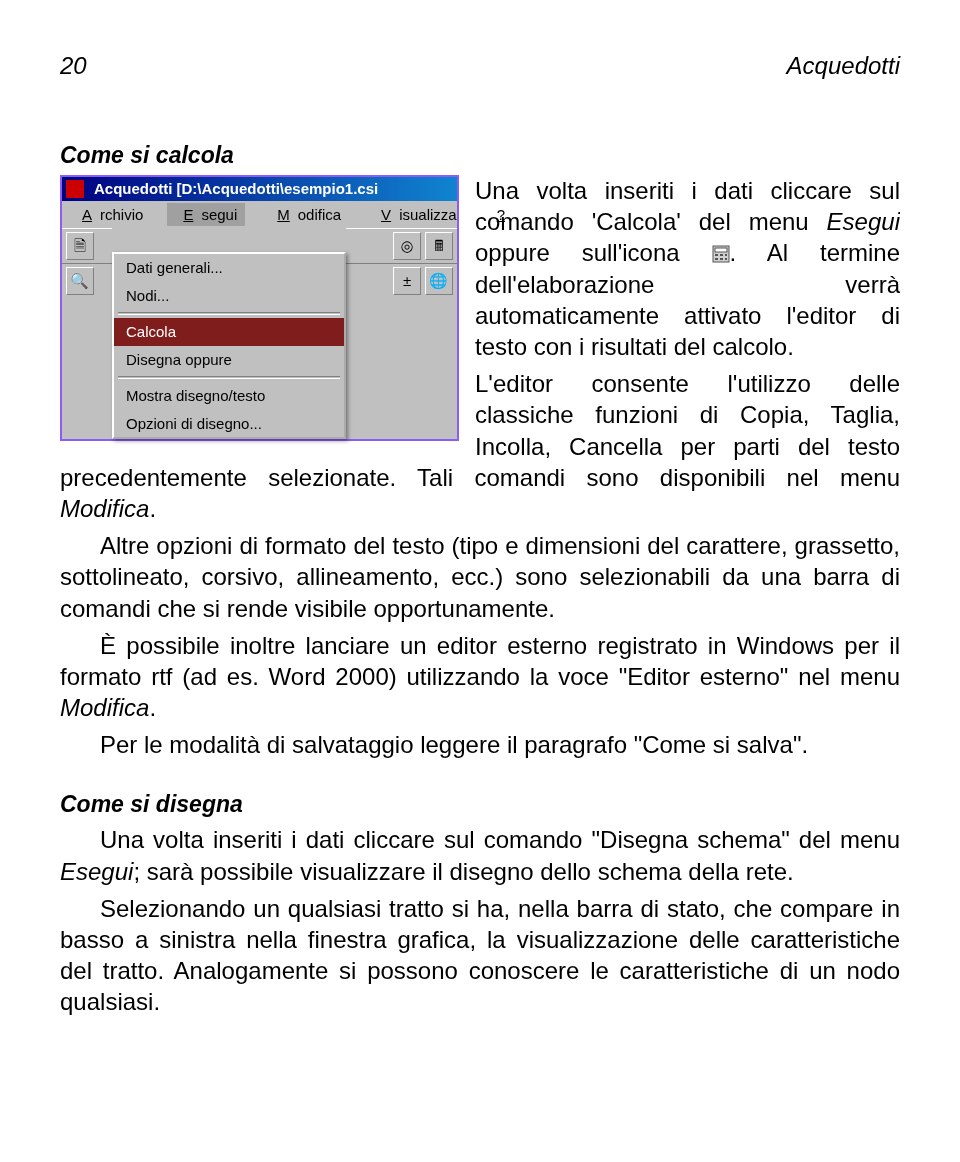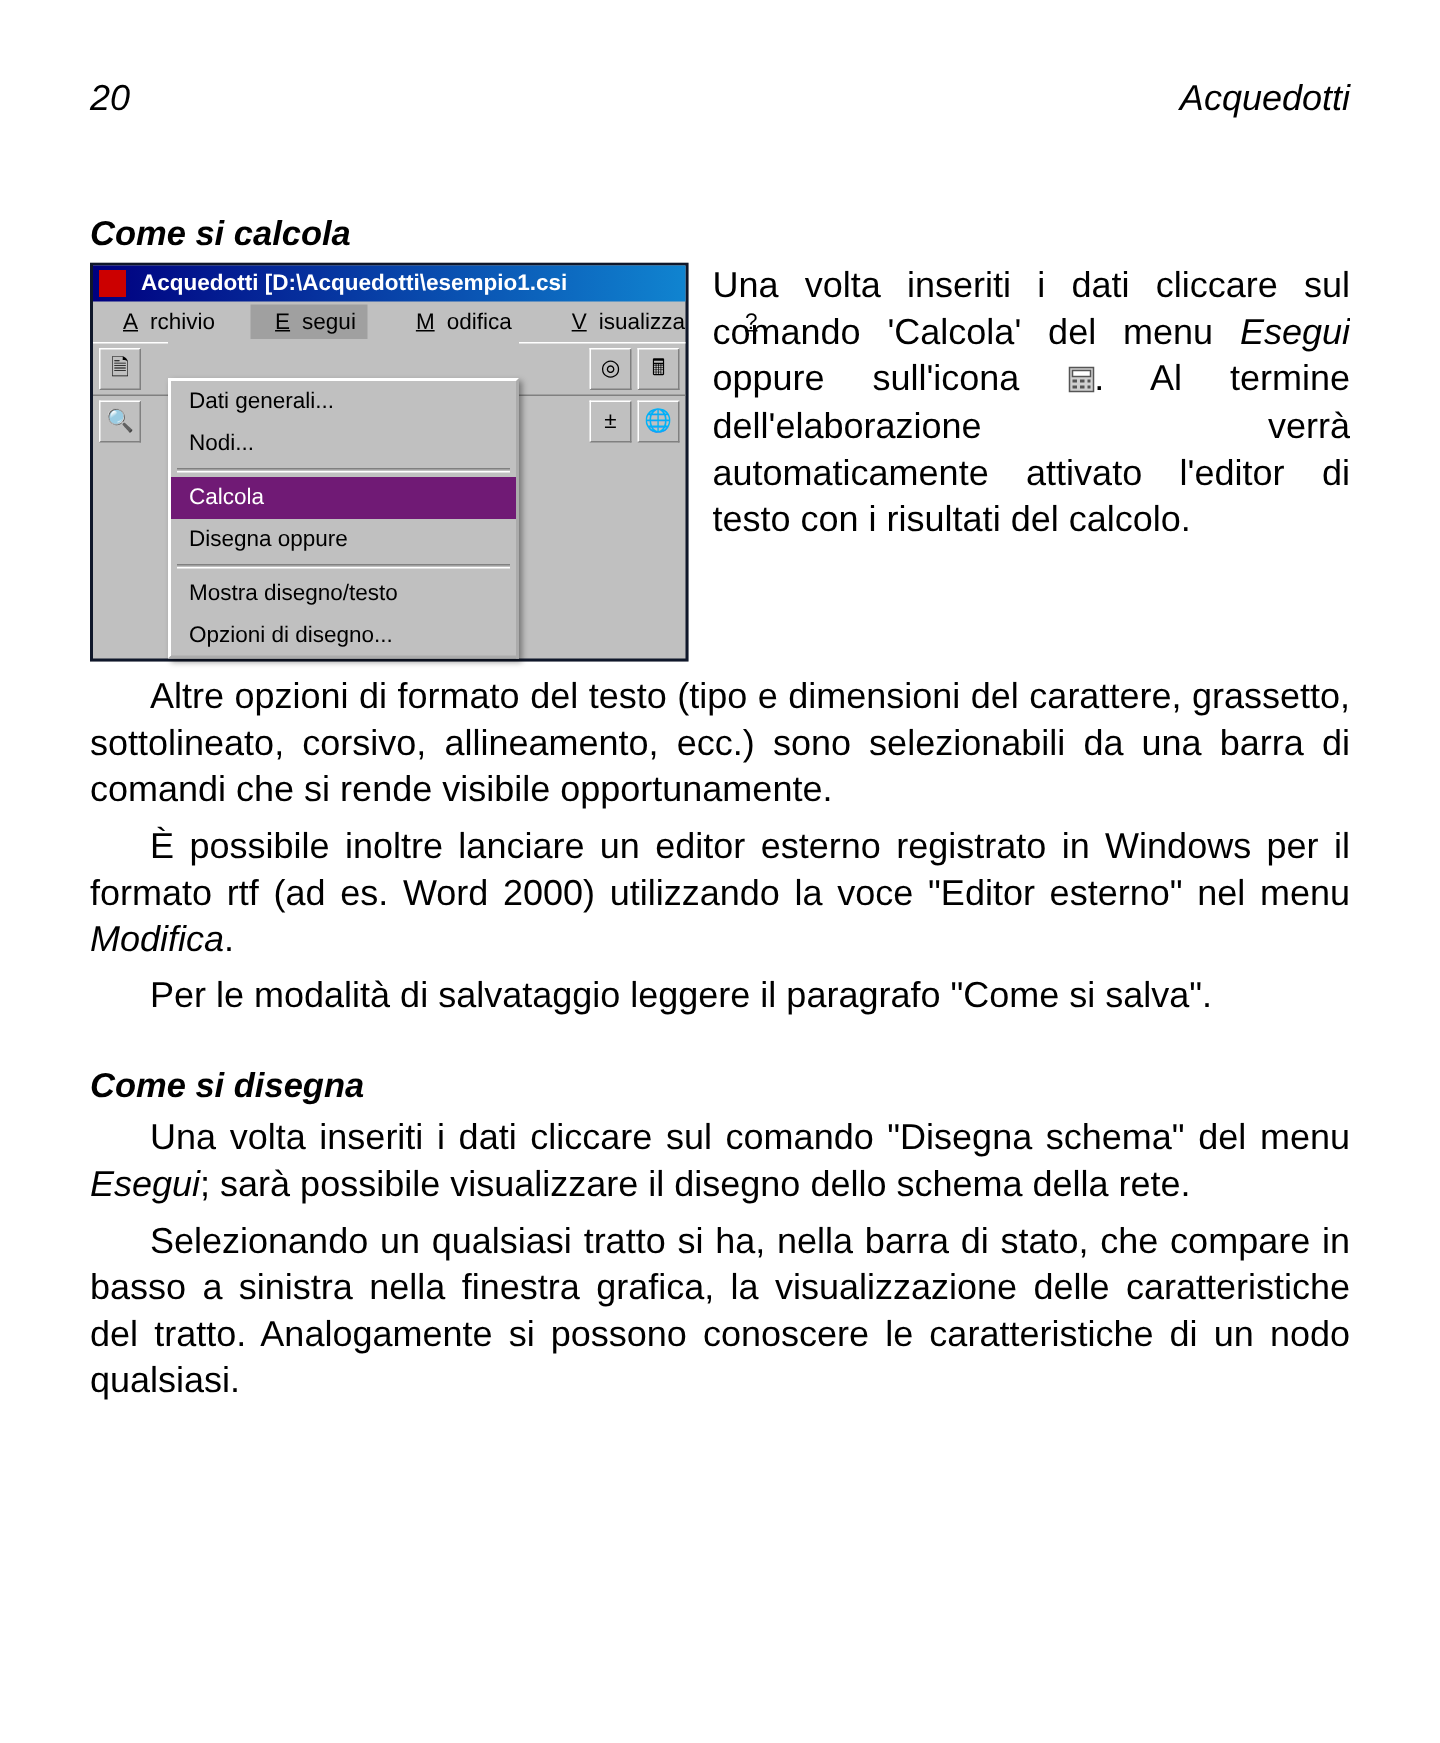--- a/index.html
+++ b/index.html
@@ -28,21 +28,21 @@
     overflow: hidden;
   }
   .screenshot-fig {
     float: left;
     margin-right: 16px;
     margin-bottom: 8px;
   }
   .win {
     width: 395px;
     background: #c0c0c0;
-    border: 2px solid #0f172a;
+    border: 2px solid #8b5cf6;
     font-family: "MS Sans Serif", Tahoma, Arial, sans-serif;
     font-size: 15px;
   }
   .titlebar {
     background: linear-gradient(to right, #000080, #1084d0);
     color: #fff;
     display: flex;
     align-items: center;
     padding: 2px 4px;
     font-weight: bold;
@@ -98,21 +98,21 @@
   .dd-panel {
     width: 230px;
     background: #c0c0c0;
     border: 2px outset #fff;
     box-shadow: 2px 2px 4px rgba(0,0,0,0.4);
   }
   .dd-item {
     padding: 4px 12px;
   }
   .dd-item.sel {
-    background: #701a75;
+    background: #7f1d1d;
     color: #fff;
   }
   .dd-sep {
     height: 1px;
     margin: 3px 4px;
     border-top: 1px solid #808080;
     border-bottom: 1px solid #fff;
   }
   .calc-icon {
     display: inline-block;
@@ -191,20 +191,23 @@
         <rect class="body" x="1" y="1" width="16" height="16"></rect>
         <rect class="scr" x="3" y="3" width="12" height="4"></rect>
         <rect x="3" y="9" width="3" height="2" fill="#555"></rect>
         <rect x="8" y="9" width="3" height="2" fill="#555"></rect>
         <rect x="13" y="9" width="2" height="2" fill="#555"></rect>
         <rect x="3" y="13" width="3" height="2" fill="#555"></rect>
         <rect x="8" y="13" width="3" height="2" fill="#555"></rect>
         <rect x="13" y="13" width="2" height="2" fill="#555"></rect>
       </svg><span>. Al termine dell'elaborazione verrà automaticamente attivato l'editor di testo con i risultati del calcolo.</span>
   </p>
+  <p style="text-align:justify;">
+    <span>L'editor consente l'utilizzo delle classiche funzioni di Copia, Taglia, Incolla, Cancella per parti del testo precedentemente selezionate. Tali comandi sono disponibili nel menu </span><em class="m">Modifica</em><span>.</span>
+  </p>
 </div>
 
 <p class="after-wrap indent">Altre opzioni di formato del testo (tipo e dimensioni del carattere, grassetto, sottolineato, corsivo, allineamento, ecc.) sono selezionabili da una barra di comandi che si rende visibile opportunamente.</p>
 <p class="indent">
   <span>È possibile inoltre lanciare un editor esterno registrato in Windows per il formato rtf (ad es. Word 2000) utilizzando la voce "Editor esterno" nel menu </span><em class="m">Modifica</em><span>.</span>
 </p>
 <p class="indent">Per le modalità di salvataggio leggere il paragrafo "Come si salva".</p>
 
 <div style="height:24px;"></div>
 

